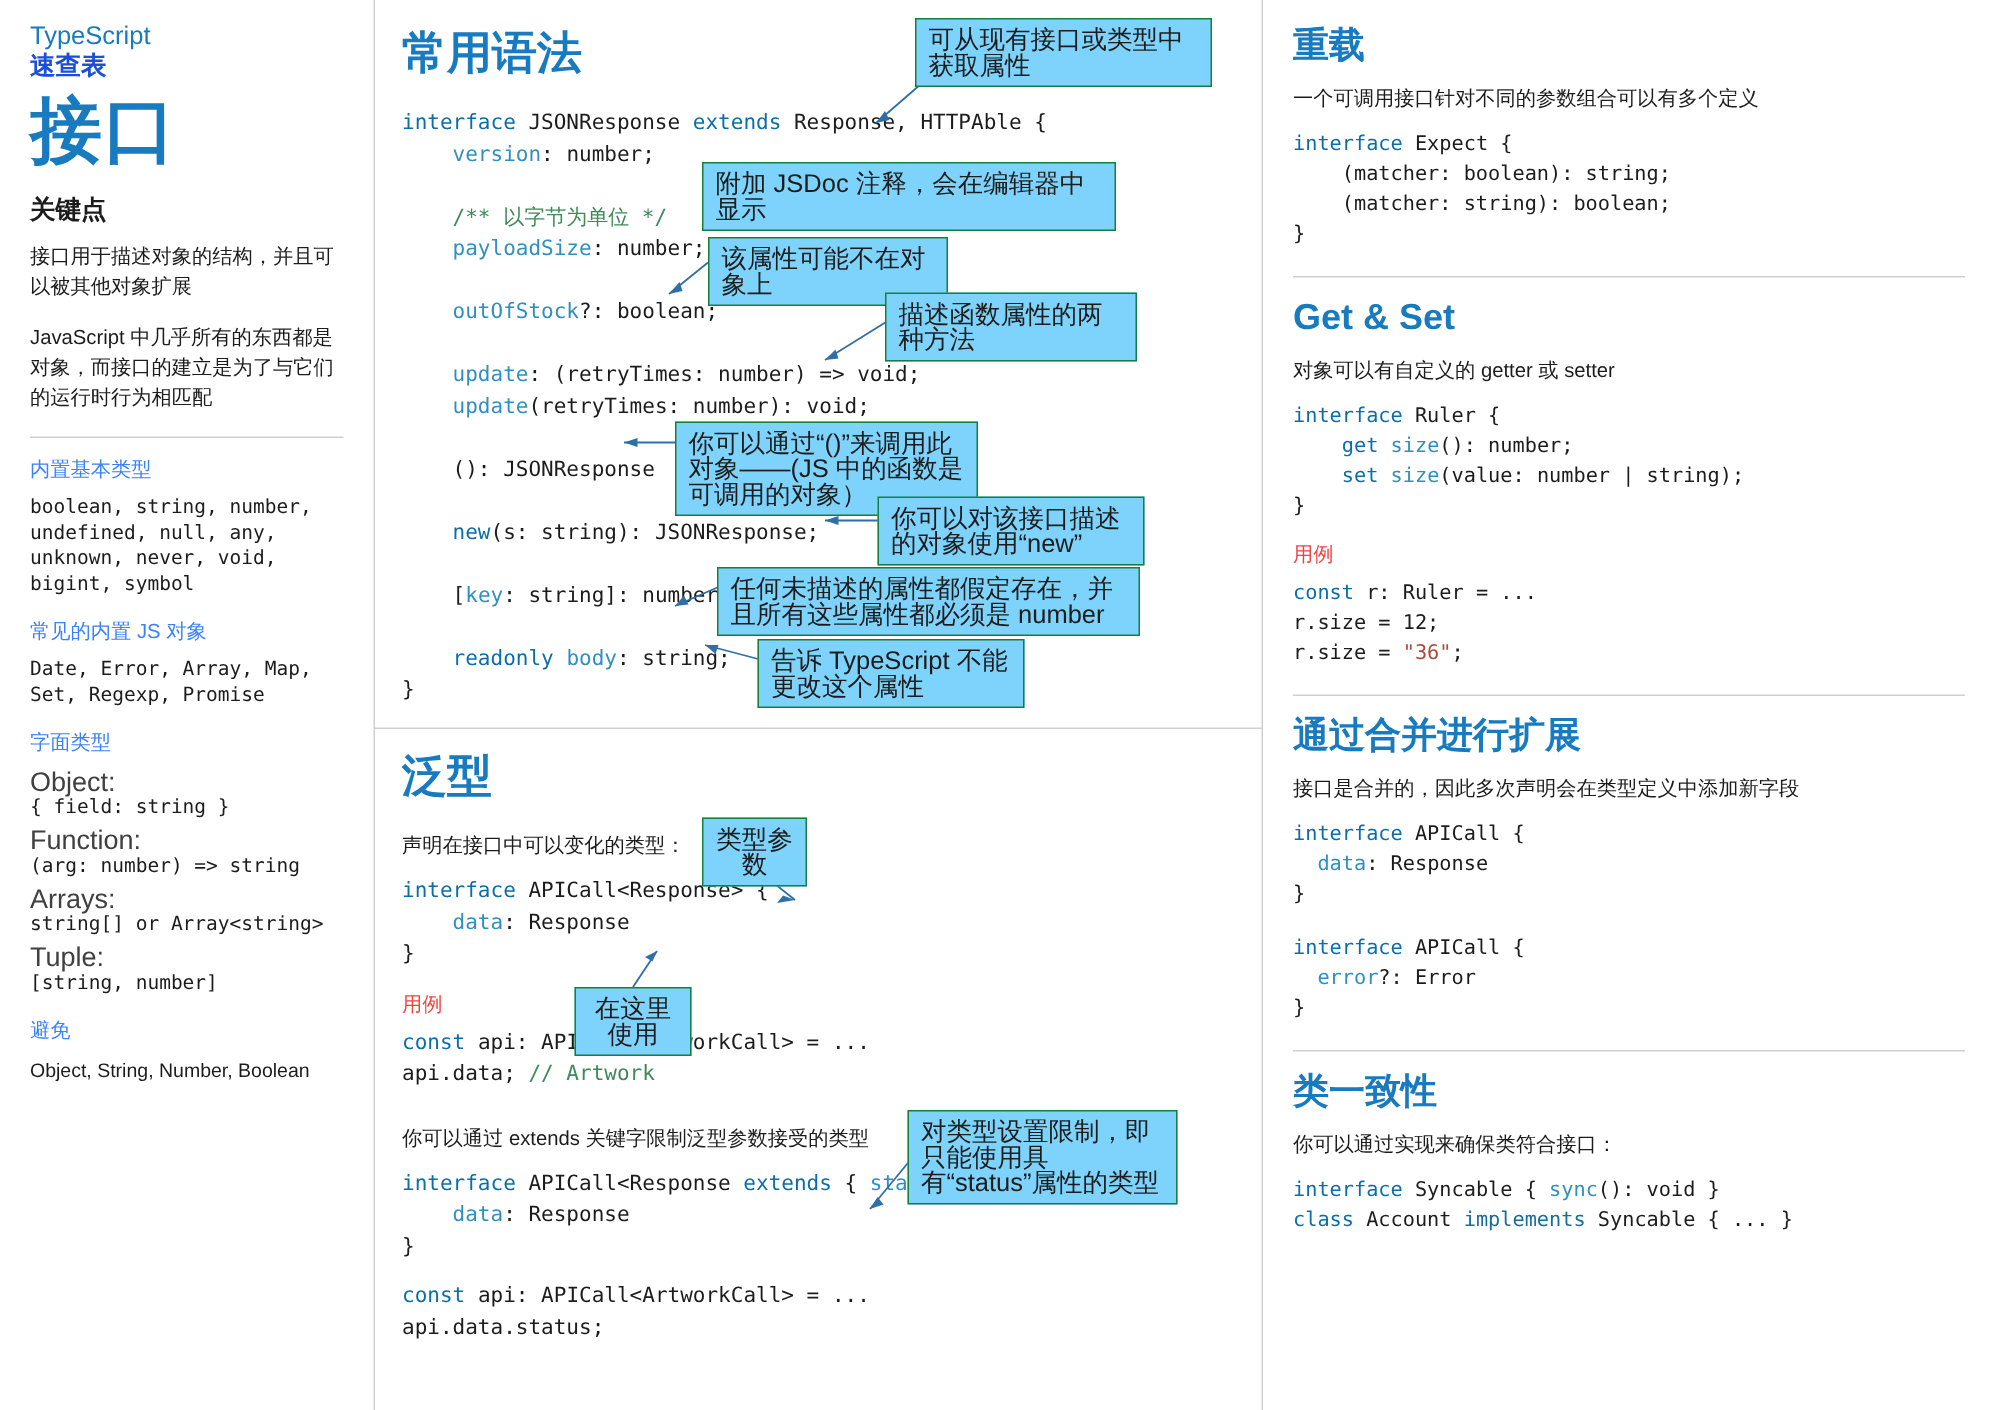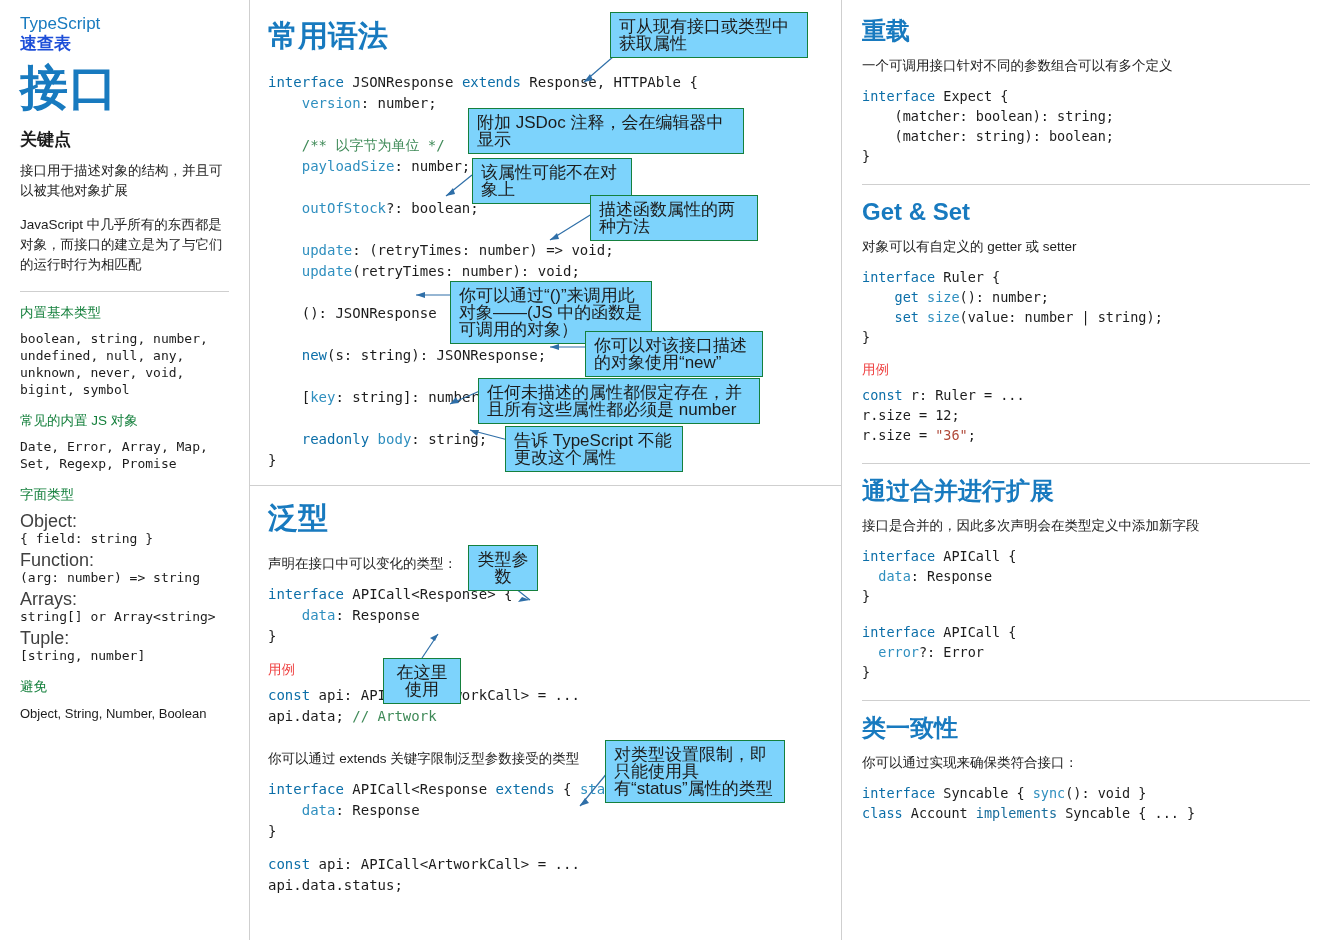--- a/index.html
+++ b/index.html
@@ -69,21 +69,21 @@
     font-size: 13.5px;
     line-height: 20px;
     margin: 0 0 14px 0;
     color: #1c1c1c;
   }
   .divider {
     border-top: 1px solid #cfcfcf;
     margin: 16px 0 12px 0;
   }
   .sub-head {
-    color: #15803d;
+    color: #3b82f6;
     font-size: 13.5px;
     margin: 14px 0 8px 0;
   }
   .sub-head.first { margin-top: 0; }
   .mono {
     font-family: "DejaVu Sans Mono", monospace;
     font-size: 13px;
     line-height: 17px;
     color: #1c1c1c;
     white-space: pre-wrap;

